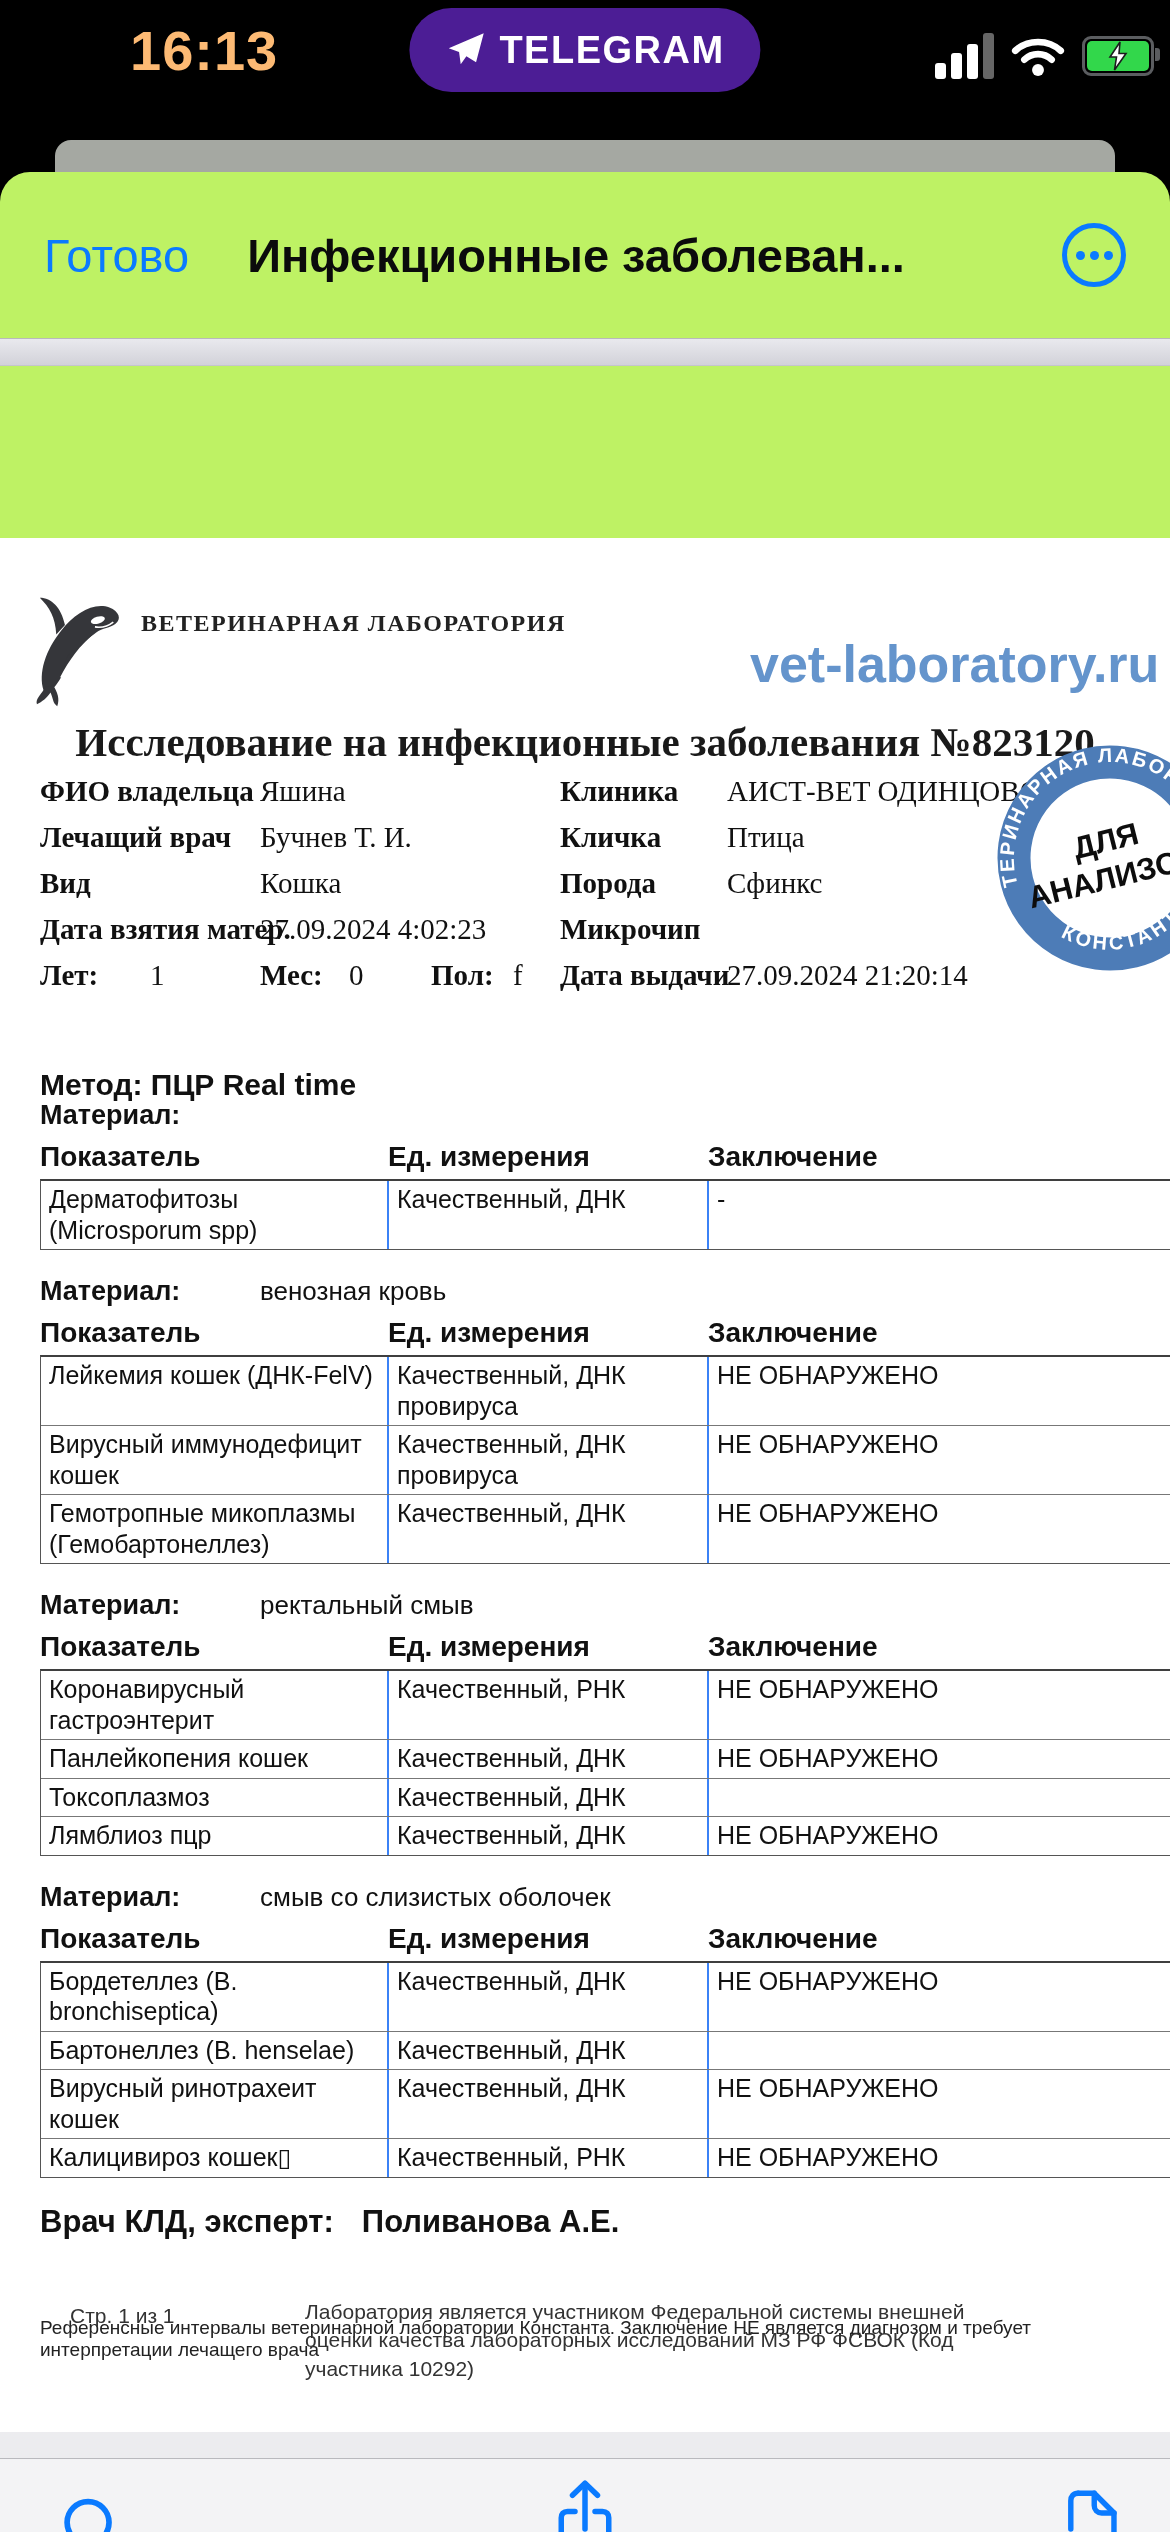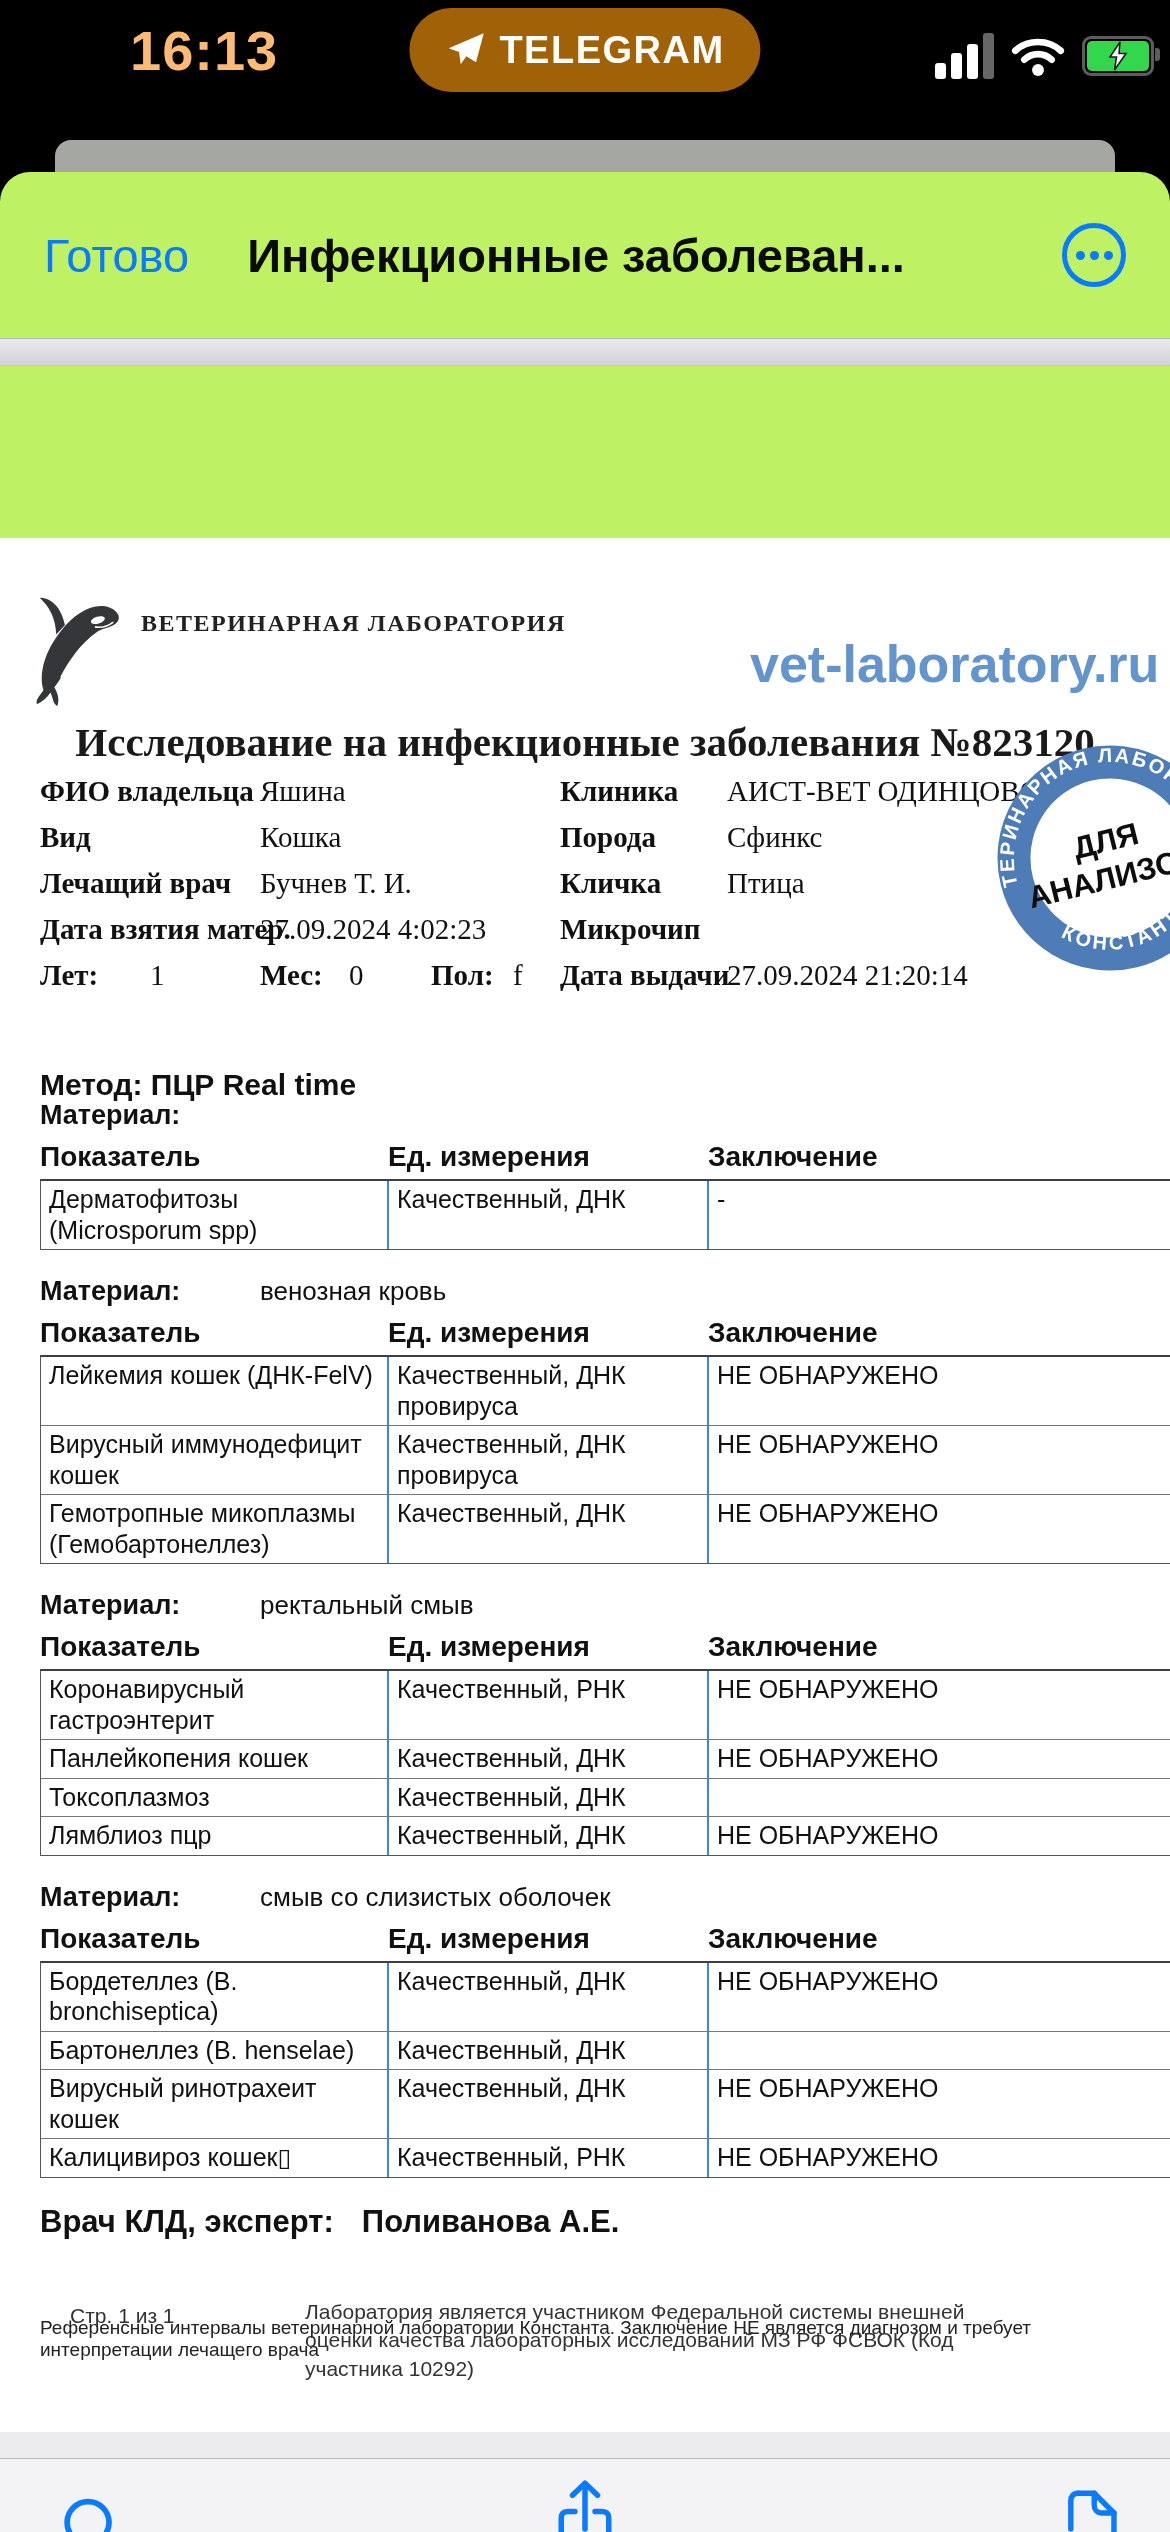--- a/index.html
+++ b/index.html
@@ -2,21 +2,21 @@
 <html><head>
 <meta charset="utf-8">
 <style>
   html,body{margin:0;padding:0;background:#000;}
   body{width:1170px;height:2532px;position:relative;overflow:hidden;
        font-family:"Liberation Sans",sans-serif;-webkit-font-smoothing:antialiased;}
 
   
   .time{position:absolute;left:130px;top:18px;color:#fdba74;font-size:56px;font-weight:bold;letter-spacing:1px;}
   .pill{position:absolute;left:50%;transform:translateX(-50%);top:8px;height:84px;
-        background:#a16207;border-radius:42px;display:flex;align-items:center;gap:14px;padding:0 36px;}
+        background:#4c1d95;border-radius:42px;display:flex;align-items:center;gap:14px;padding:0 36px;}
   .pill span{color:#fff;font-size:38px;font-weight:bold;letter-spacing:1.5px;}
   .sb-right{position:absolute;right:16px;top:28px;display:flex;align-items:center;gap:16px;height:56px;}
   .bars{display:flex;align-items:flex-end;gap:5px;height:46px;}
   .bars i{display:block;width:11px;background:#fff;border-radius:3px;}
   .bars i.dim{background:rgba(255,255,255,.4);}
   .batt{position:relative;width:66px;height:34px;border:3px solid #5b5d60;border-radius:9px;}
   .batt .fill{position:absolute;inset:2px;background:#32d74b;border-radius:5px;}
   .batt .nub{position:absolute;right:-9px;top:9px;width:5px;height:13px;background:#5b5d60;border-radius:0 3px 3px 0;}
   .batt svg{position:absolute;left:50%;top:50%;transform:translate(-50%,-50%);}
 
@@ -150,31 +150,31 @@
     <div class="info">
       <div id="info-rows">
   <div class="info-row">
     <div class="il">ФИО владельца</div>
     <div class="iv">Яшина</div>
     <div class="il">Клиника</div>
     <div class="iv">АИСТ-ВЕТ ОДИНЦОВО</div>
   </div>
 
   <div class="info-row">
+    <div class="il">Лечащий врач</div>
+    <div class="iv">Бучнев Т. И.</div>
+    <div class="il">Кличка</div>
+    <div class="iv">Птица</div>
+  </div>
+
+  <div class="info-row">
     <div class="il">Вид</div>
     <div class="iv">Кошка</div>
     <div class="il">Порода</div>
     <div class="iv">Сфинкс</div>
-  </div>
-
-  <div class="info-row">
-    <div class="il">Лечащий врач</div>
-    <div class="iv">Бучнев Т. И.</div>
-    <div class="il">Кличка</div>
-    <div class="iv">Птица</div>
   </div>
 
   <div class="info-row">
     <div class="il">Дата взятия матер.</div>
     <div class="iv">27.09.2024 4:02:23</div>
     <div class="il">Микрочип</div>
     <div class="iv"></div>
   </div>
 </div>
       <div class="age-row">

